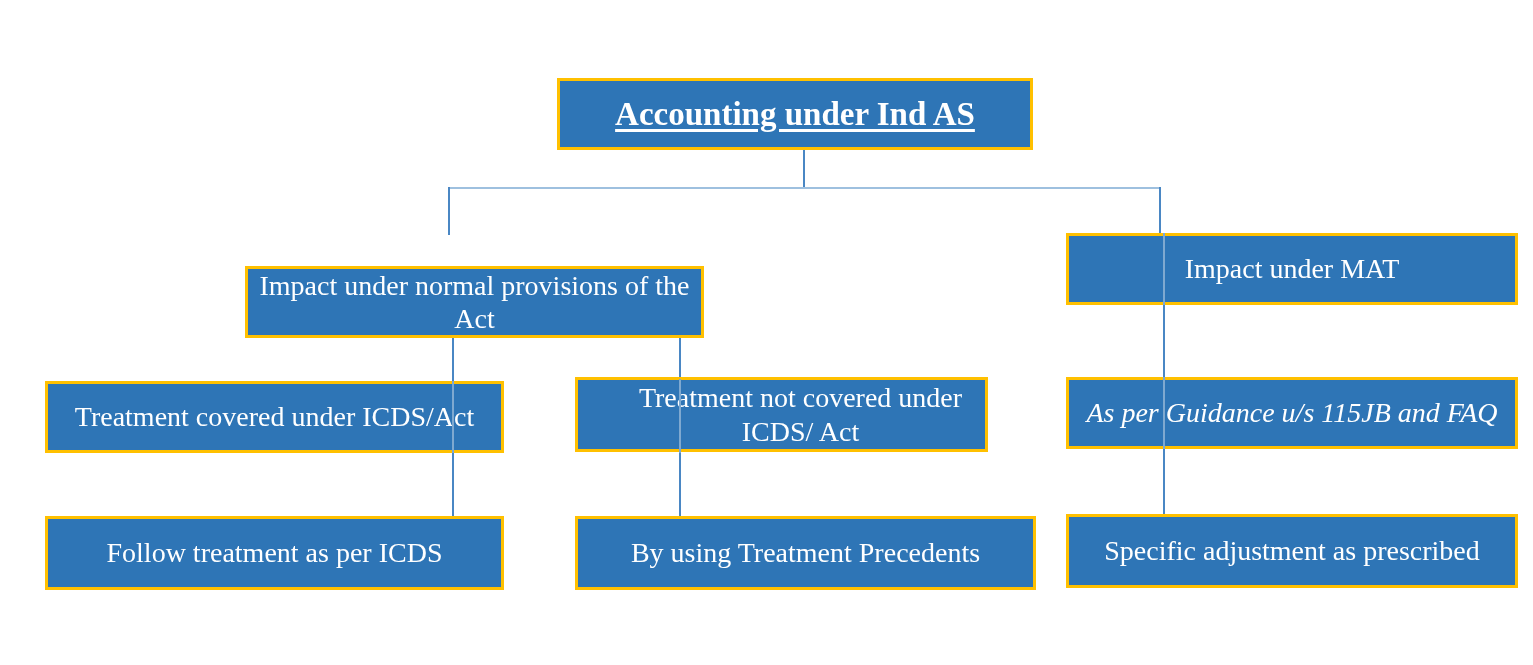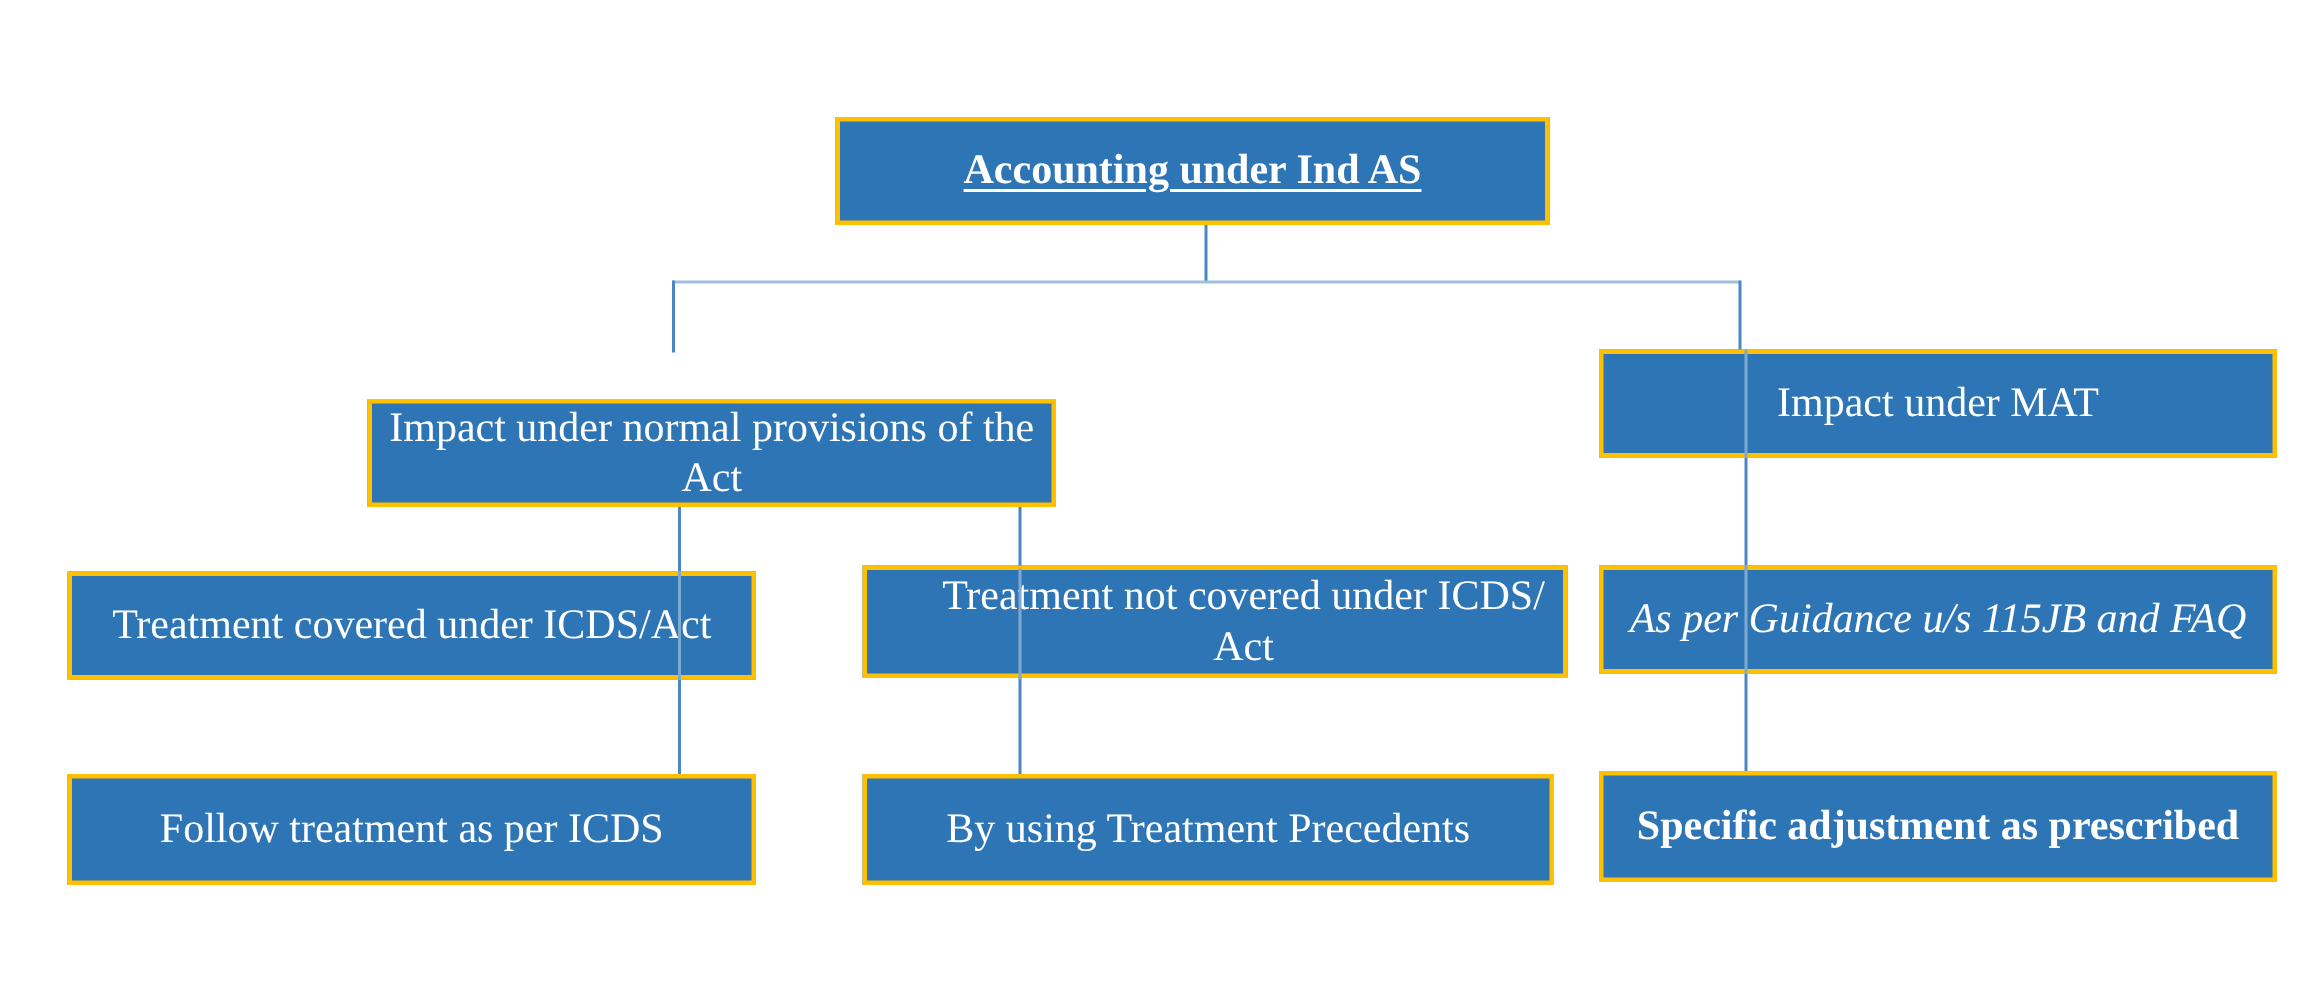--- a/index.html
+++ b/index.html
@@ -31,21 +31,21 @@
     font-size: 28px;
     padding: 2px 10px;
     z-index: 3;
   }
   .node .label {
     display: block;
     width: 100%;
   }
   .node.root {
     font-weight: bold;
-    font-size: 28px;
+    font-size: 33px;
   }
   .node.root .label {
     text-decoration: underline;
     text-underline-offset: 4px;
   }
   .connector {
     position: absolute;
     background: #4A87C4;
     z-index: 1;
   }
@@ -103,33 +103,33 @@
   </div>
 
   <div class="node" style="left:1066px; top:233px; width:452px; height:72px;font-family:Liberation Serif, serif;">
     <span class="label">Impact under MAT</span>
   </div>
 
   <div class="node" style="left:45px; top:381px; width:459px; height:72px;">
     <span class="label">Treatment covered under ICDS/Act</span>
   </div>
 
-  <div class="node" style="left:575px; top:377px; width:470px; height:75px;padding-left:48px;">
+  <div class="node" style="left:575px; top:377px; width:413px; height:75px;padding-left:48px;">
     <span class="label">Treatment not covered under ICDS/ Act</span>
   </div>
 
   <div class="node" style="left:1066px; top:377px; width:452px; height:72px;font-style:italic;">
     <span class="label">As per Guidance u/s 115JB and FAQ</span>
   </div>
 
   <div class="node" style="left:45px; top:516px; width:459px; height:74px;">
     <span class="label">Follow treatment as per ICDS</span>
   </div>
 
   <div class="node" style="left:575px; top:516px; width:461px; height:74px;">
     <span class="label">By using Treatment Precedents</span>
   </div>
 
-  <div class="node" style="left:1066px; top:514px; width:452px; height:74px;font-weight:bold;">
+  <div class="node" style="left:1066px; top:514px; width:452px; height:74px;">
     <span class="label">Specific adjustment as prescribed</span>
   </div>
 
 </div>
 
 </body></html>

